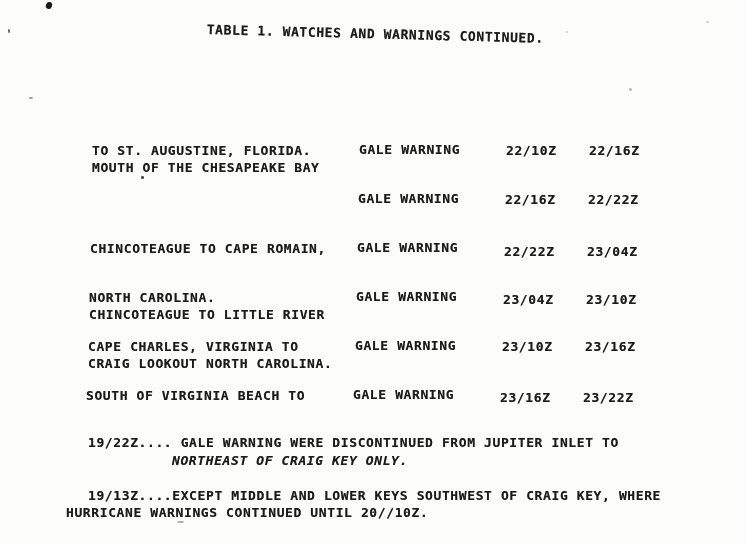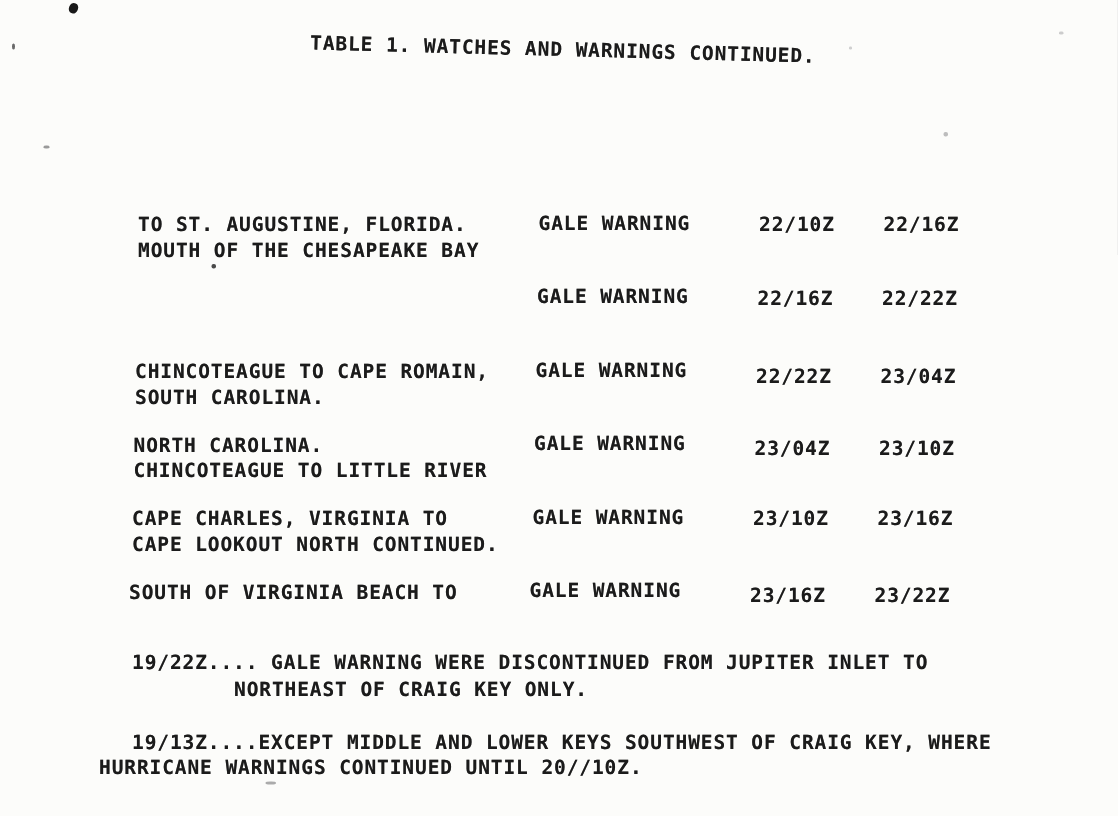--- a/index.html
+++ b/index.html
@@ -36,21 +36,21 @@
   .area{position:absolute;left:88px;top:0;line-height:17px;white-space:nowrap;}
   .wtype{position:absolute;left:355px;top:0;white-space:nowrap;}
   .t1{position:absolute;left:502px;top:1px;white-space:nowrap;}
   .t2{position:absolute;left:585px;top:1px;white-space:nowrap;}
   .row:nth-child(3) .t1,.row:nth-child(3) .t2{top:4px;}
   .row:nth-child(4) .t1,.row:nth-child(4) .t2{top:3px;}
   .row:nth-child(6) .t1,.row:nth-child(6) .t2{top:3px;}
   .note{position:absolute;white-space:nowrap;line-height:18px;}
   .note1{top:434px;}
   .note1 .nl1{position:absolute;left:88px;top:0;}
-  .note1 .nl2{position:absolute;left:156px;top:18px;}
+  .note1 .nl2{position:absolute;left:172px;top:18px;font-style:italic;}
   .note2{top:487px;}
   .note2 .nl1{position:absolute;left:88px;top:0;}
   .note2 .nl2{position:absolute;left:66px;top:17px;}
   .speck{position:absolute;border-radius:45%;}
   .s1{left:46px;top:2px;width:6px;height:7px;background:#191919;transform:rotate(20deg);}
   .s2{left:8px;top:29px;width:2px;height:4px;background:#6a6a6a;}
   .s3{left:29px;top:97px;width:4px;height:2px;background:#9a9a9a;}
   .s4{left:141px;top:176px;width:3px;height:3px;background:#4a4a4a;}
   .s5{left:177px;top:521px;width:7px;height:2px;background:#ababab;}
   .s6{left:629px;top:88px;width:3px;height:3px;background:#bdbdbd;}
@@ -78,41 +78,40 @@
 
     <div class="row">
       <div class="wtype">GALE WARNING</div>
       <div class="t1">22/16Z</div>
       <div class="t2">22/22Z</div>
     </div>
 
     <div class="row">
       <div class="area">
         <div>CHINCOTEAGUE TO CAPE ROMAIN,</div>
-        <div>SOUTH CAROLINA.</div>
       </div>
       <div class="wtype">GALE WARNING</div>
       <div class="t1">22/22Z</div>
       <div class="t2">23/04Z</div>
     </div>
 
     <div class="row">
       <div class="area">
         <div>NORTH CAROLINA.</div>
         <div>CHINCOTEAGUE TO LITTLE RIVER</div>
       </div>
       <div class="wtype">GALE WARNING</div>
       <div class="t1">23/04Z</div>
       <div class="t2">23/10Z</div>
     </div>
 
     <div class="row">
       <div class="area">
         <div>CAPE CHARLES, VIRGINIA TO</div>
-        <div>CAPE LOOKOUT NORTH CONTINUED.</div>
+        <div>CRAIG LOOKOUT NORTH CAROLINA.</div>
       </div>
       <div class="wtype">GALE WARNING</div>
       <div class="t1">23/10Z</div>
       <div class="t2">23/16Z</div>
     </div>
 
     <div class="row">
       <div class="area">
         <div>SOUTH OF VIRGINIA BEACH TO</div>
       </div>

